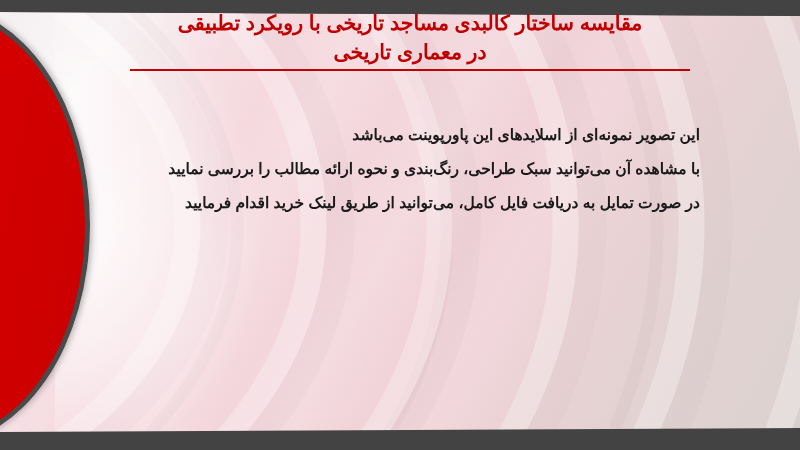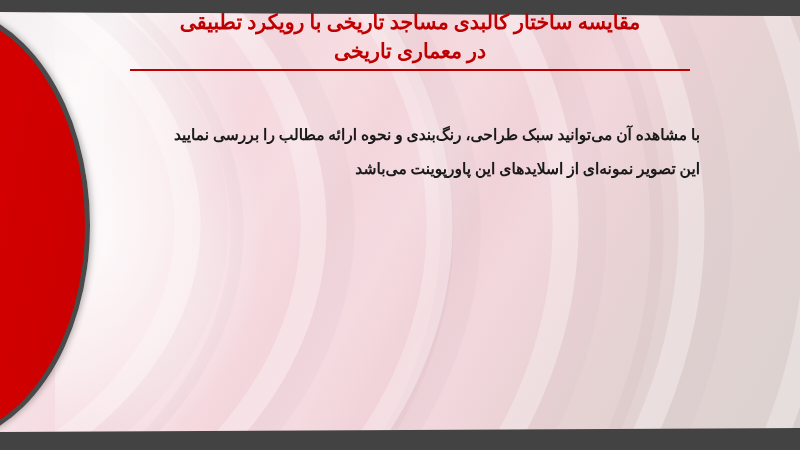--- a/index.html
+++ b/index.html
@@ -6,21 +6,21 @@
     margin: 0;
     padding: 0;
     background: #ffffff;
   }
   #slide {
     position: relative;
     width: 800px;
     height: 450px;
     overflow: hidden;
     background: #434343;
-    font-family: Liberation Serif, serif;
+    font-family: Liberation Sans, sans-serif;
   }
 
   
   .plate {
     position: absolute;
     left: 0;
     top: 0;
     width: 800px;
     height: 450px;
     background:
@@ -172,17 +172,18 @@
   <div class="band top"></div>
   <div class="band bottom"></div>
 
   <div class="title-block">
     <div class="title-line">مقایسه ساختار کالبدی مساجد تاریخی با رویکرد تطبیقی</div>
     <div class="title-line">در معماری تاریخی</div>
     <div class="title-rule"></div>
   </div>
 
   <div class="body-block">
+    <div class="body-line">این تصویر نمونه‌ای از اسلایدهای این پاورپوینت می‌باشد</div>
     <div class="body-line">با مشاهده آن می‌توانید سبک طراحی، رنگ‌بندی و نحوه ارائه مطالب را بررسی نمایید</div>
-    <div class="body-line">این تصویر نمونه‌ای از اسلایدهای این پاورپوینت می‌باشد</div>
+    <div class="body-line">در صورت تمایل به دریافت فایل کامل، می‌توانید از طریق لینک خرید اقدام فرمایید</div>
   </div>
 
 </div>
 
 </body></html>

